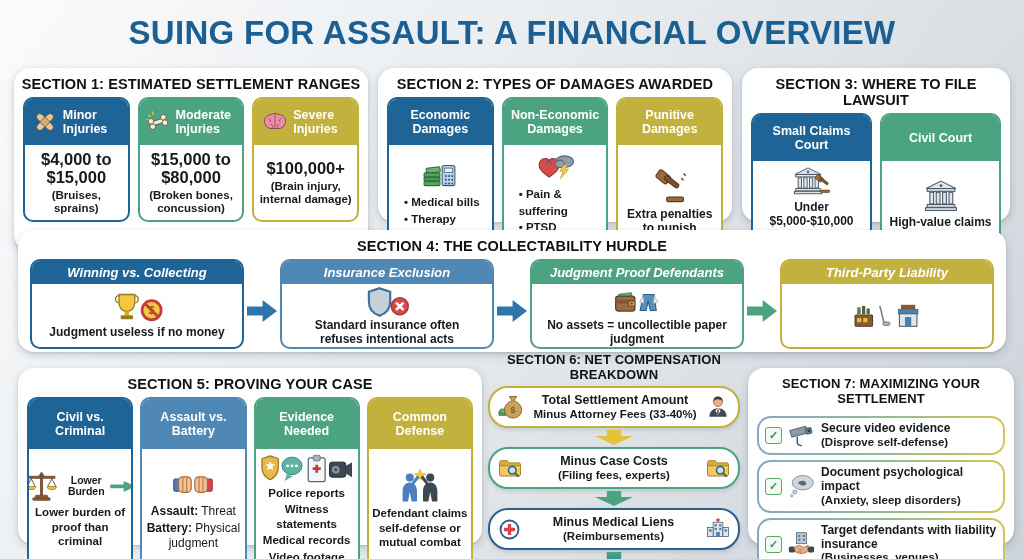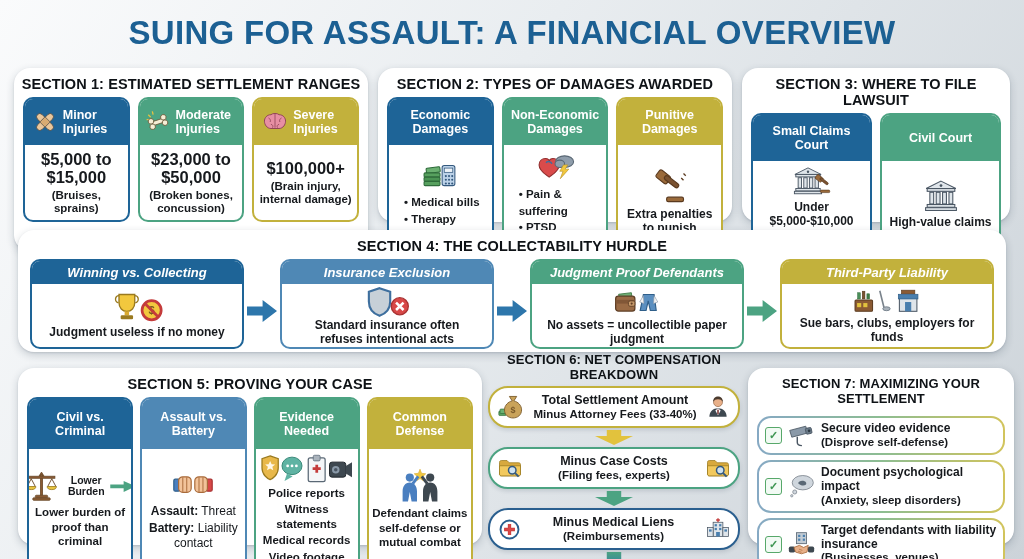--- a/index.html
+++ b/index.html
@@ -309,33 +309,33 @@
     <div class="sec-title">SECTION 1: ESTIMATED SETTLEMENT RANGES</div>
     <div class="row">
       <div class="mini c-blue">
         <div class="mini-head">
           <svg class="ic" width="26" height="26">
               <use href="#i-bandage"></use>
             </svg>
           <span style="max-width:58px;">Minor Injuries</span>
         </div>
         <div class="mini-body">
-          <div class="amount" style="max-width:92px;">$5,000 to $15,000</div>
+          <div class="amount" style="max-width:92px;">$4,000 to $15,000</div>
           <div class="note">(Bruises, sprains)</div>
         </div>
       </div>
       <div class="mini c-green">
         <div class="mini-head">
           <svg class="ic" width="26" height="26">
               <use href="#i-bone"></use>
             </svg>
           <span style="max-width:62px;">Moderate Injuries</span>
         </div>
         <div class="mini-body">
-          <div class="amount" style="max-width:96px;">$23,000 to $50,000</div>
+          <div class="amount" style="max-width:96px;">$15,000 to $80,000</div>
           <div class="note" style="max-width:100px;">(Broken bones, concussion)</div>
         </div>
       </div>
       <div class="mini c-yellow">
         <div class="mini-head">
           <svg class="ic" width="26" height="26">
               <use href="#i-brain"></use>
             </svg>
           <span style="max-width:56px;">Severe Injuries</span>
         </div>
@@ -456,21 +456,20 @@
           <div class="s4text">No assets = uncollectible paper judgment</div>
         </div>
       </div>
       <div class="arr-r" style="background:#4ca382;"></div>
       <div class="s4box c-yellow">
         <div class="s4head">Third-Party Liability</div>
         <div class="s4body">
           <svg class="ic" width="66" height="30">
               <use href="#i-thirdparty"></use>
             </svg>
-          <div class="s4text">Sue bars, clubs, employers for funds</div>
         </div>
       </div>
     </div>
   </div>
 
   <div class="card" style="left:18px;top:368px;width:464px;height:177px;">
     <div class="sec-title">SECTION 5: PROVING YOUR CASE</div>
     <div class="row" style="gap:7px;">
       <div class="mini c-blue">
         <div class="mini-head center" style="min-height:42px;">
@@ -494,21 +493,21 @@
           <span style="max-width:74px;">Assault vs. Battery</span>
         </div>
         <div class="mini-body">
           <svg class="ic" width="44" height="36">
               <use href="#i-fists"></use>
             </svg>
           <div class="s5boldline" style="max-width:100px;">
             <span class="b">Assault:</span><span> Threat</span>
           </div>
           <div class="s5boldline" style="max-width:100px;">
-            <span class="b">Battery:</span><span> Liability contact</span>
+            <span class="b">Battery:</span><span> Physical judgment</span>
           </div>
         </div>
       </div>
       <div class="mini c-green">
         <div class="mini-head center" style="min-height:42px;">
           <span style="max-width:64px;">Evidence Needed</span>
         </div>
         <div class="mini-body">
           <svg class="ic" width="96" height="30">
               <use href="#i-evidence"></use>

